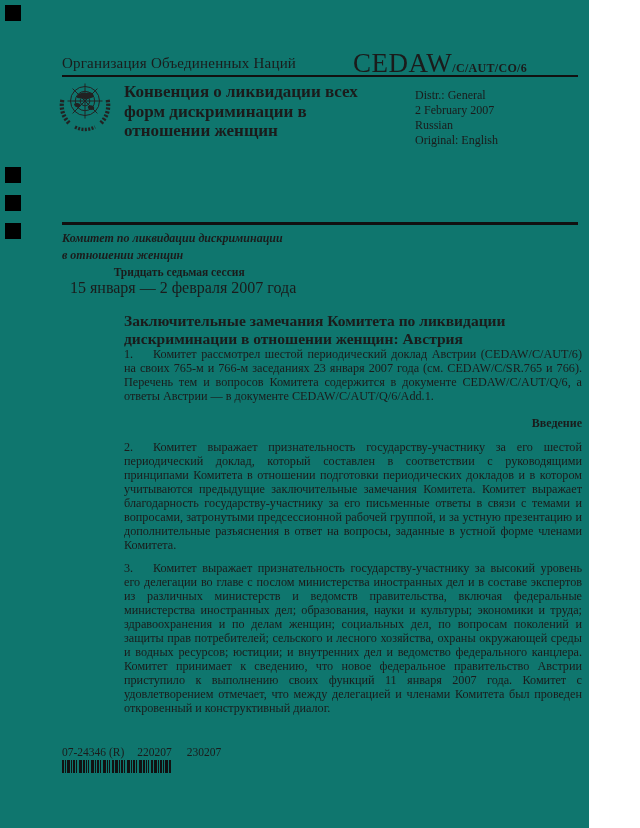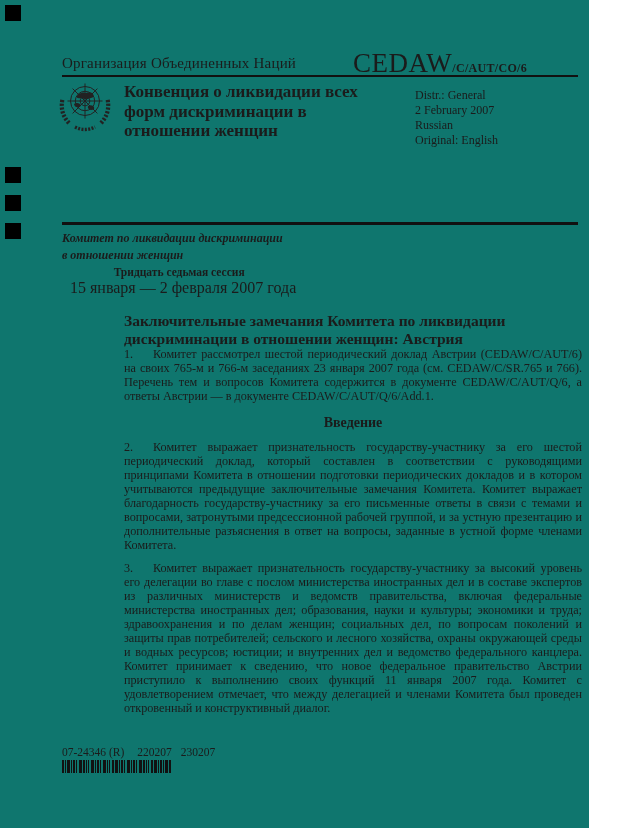--- a/index.html
+++ b/index.html
@@ -54,28 +54,28 @@
   }
 
   .content{
     position:absolute;left:124px;top:347px;width:458px;
     font-size:12.2px;line-height:14px;
     text-align:justify;
   }
   .para{margin:0 0 9px 0;}
   .pnum{display:inline-block;width:29px;}
   .section-heading{
-    font-weight:bold;font-size:14px;
-    margin:13px 0 10px 0;text-align:center;
+    font-weight:bold;font-size:12px;
+    margin:13px 0 10px 0;text-align:right;
   }
 
   .footer{position:absolute;left:62px;top:746px;}
   .footer-line{font-size:11.5px;white-space:nowrap;}
   .footer-line .gap1{margin-left:13px;}
-  .footer-line .gap2{margin-left:9px;}
+  .footer-line .gap2{margin-left:15px;}
   .barcode{margin-top:1px;width:110px;height:13px;}
 </style>
 </head>
 <body>
 
 <div class="page">
 
   <div class="mark mark-tl"></div>
   <div class="mark mark-l1"></div>
   <div class="mark mark-l2"></div>

